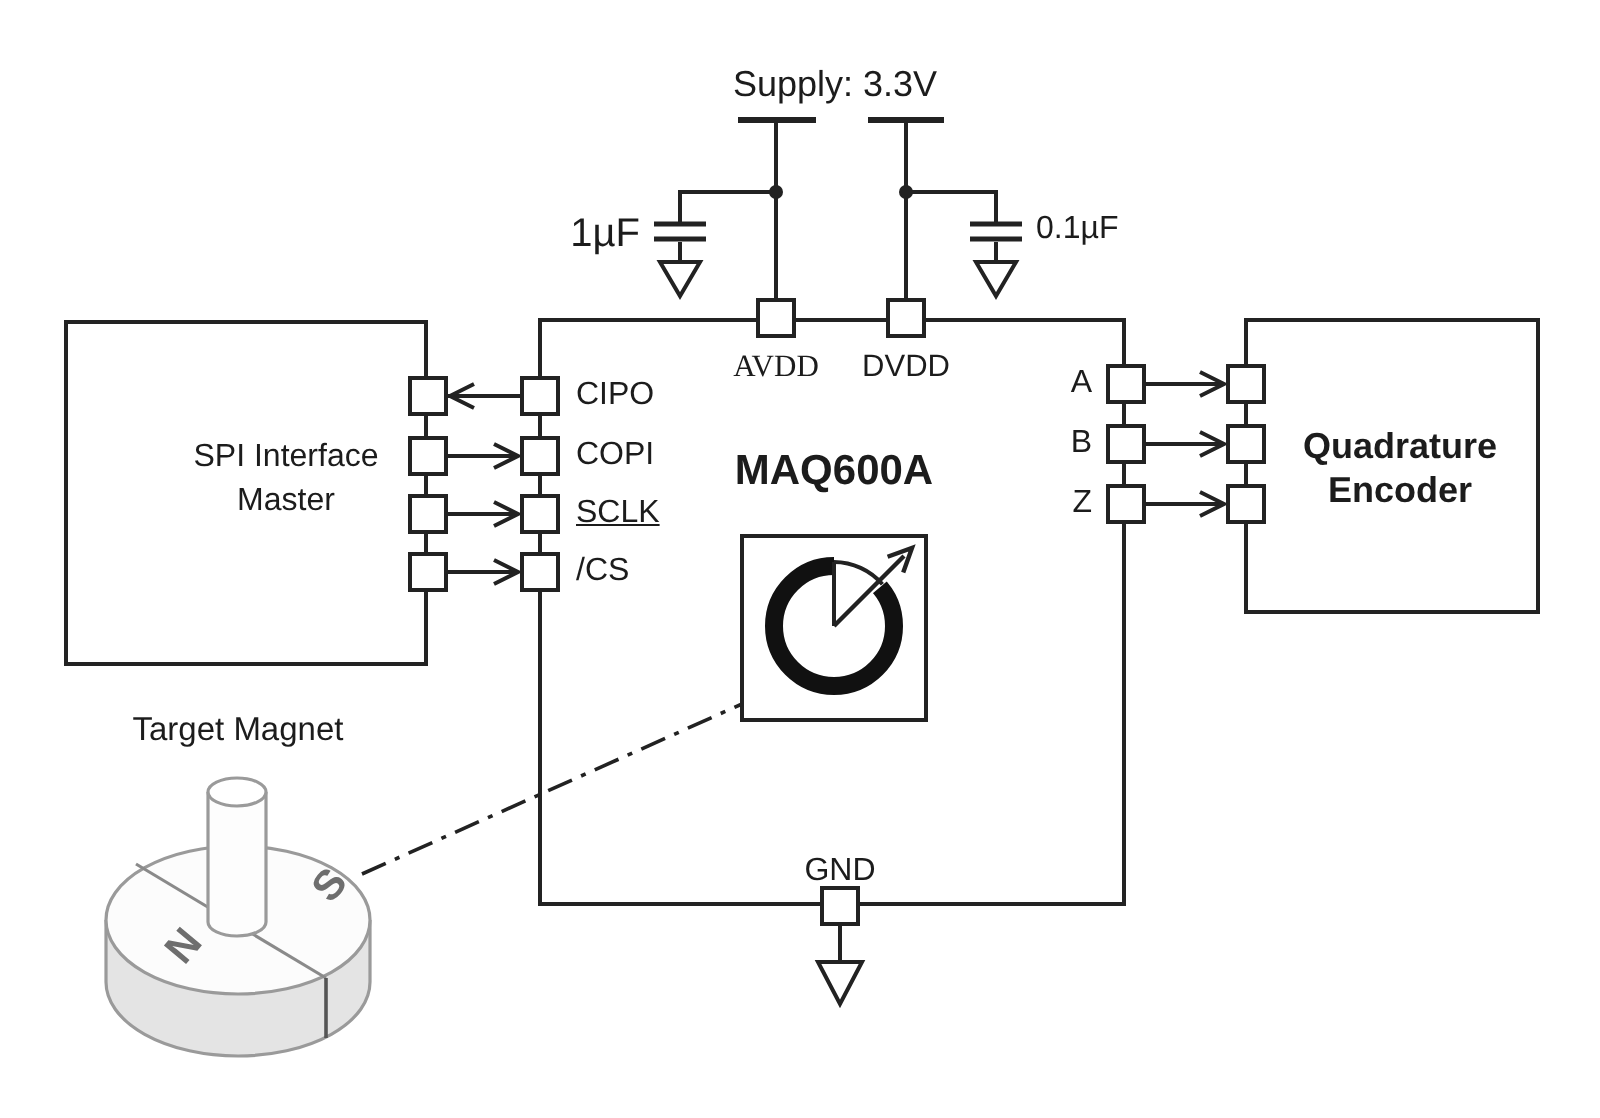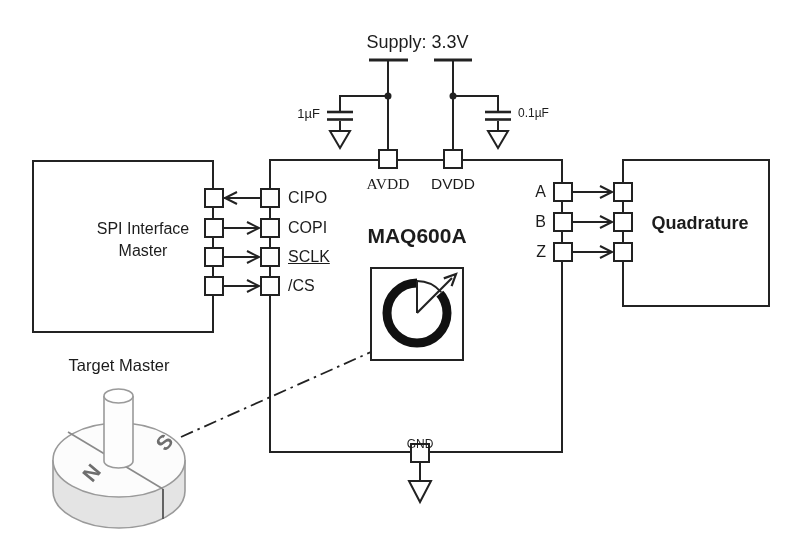--- a/index.html
+++ b/index.html
@@ -124,39 +124,40 @@
         <ellipse cx="118.5" cy="396" rx="14.5" ry="7" fill="#ffffff"></ellipse>
       </g>
       <text x="86" y="486" transform="rotate(-50 86 478)" font-size="21" font-weight="bold" fill="#6e6e6e" stroke="none">N</text>
       <text x="158" y="452" transform="rotate(-50 162 444)" font-size="21" font-weight="bold" fill="#6e6e6e" stroke="none">S</text>
     </g>
   </svg>
 
   <div class="labels">
     <div class="lbl center" style="left:340px;top:32px;width:155px;font-size:18px;">Supply: 3.3V</div>
 
-    <div class="lbl right" style="left:270px;top:106px;width:50px;font-size:13px;">1µF</div>
-    <div class="lbl" style="left:518px;top:106px;font-size:12px;">0.1µF</div>
+    <div class="lbl right" style="left:270px;top:106px;width:50px;font-size:20px;">1µF</div>
+    <div class="lbl" style="left:518px;top:106px;font-size:16px;">0.1µF</div>
 
     <div class="lbl center" style="left:358px;top:175px;width:60px;font-size:15.5px;font-family:Liberation Serif, serif;">AVDD</div>
     <div class="lbl center" style="left:423px;top:175px;width:60px;font-size:15.5px;">DVDD</div>
 
     <div class="lbl center bold" style="left:341px;top:224px;width:152px;font-size:21px;">MAQ600A</div>
 
     <div class="lbl" style="left:288px;top:189px;height:18px;line-height:18px;font-size:16px;">CIPO</div>
     <div class="lbl" style="left:288px;top:219px;height:18px;line-height:18px;font-size:16px;">COPI</div>
     <div class="lbl" style="left:288px;top:248px;height:18px;line-height:18px;font-size:16px;text-decoration:underline;">SCLK</div>
     <div class="lbl" style="left:288px;top:277px;height:18px;line-height:18px;font-size:16px;">/CS</div>
 
     <div class="lbl right" style="left:524px;top:183px;width:22px;height:18px;line-height:18px;font-size:16px;">A</div>
     <div class="lbl right" style="left:524px;top:213px;width:22px;height:18px;line-height:18px;font-size:16px;">B</div>
     <div class="lbl right" style="left:524px;top:243px;width:22px;height:18px;line-height:18px;font-size:16px;">Z</div>
 
-    <div class="lbl center" style="left:390px;top:437px;width:60px;font-size:12px;">GND</div>
+    <div class="lbl center" style="left:390px;top:427px;width:60px;font-size:16px;">GND</div>
 
     <div class="lbl center" style="left:63px;top:218px;width:160px;font-size:16px;line-height:21px;">SPI Interface</div>
     <div class="lbl center" style="left:63px;top:240px;width:160px;font-size:16px;line-height:21px;">Master</div>
 
     <div class="lbl center bold" style="left:630px;top:212px;width:140px;font-size:18px;line-height:22px;">Quadrature</div>
+    <div class="lbl center bold" style="left:630px;top:234px;width:140px;font-size:18px;line-height:22px;">Encoder</div>
 
-    <div class="lbl center" style="left:44px;top:356px;width:150px;font-size:16.5px;">Target Master</div>
+    <div class="lbl center" style="left:44px;top:356px;width:150px;font-size:16.5px;">Target Magnet</div>
   </div>
 </div>
 
 </body></html>

